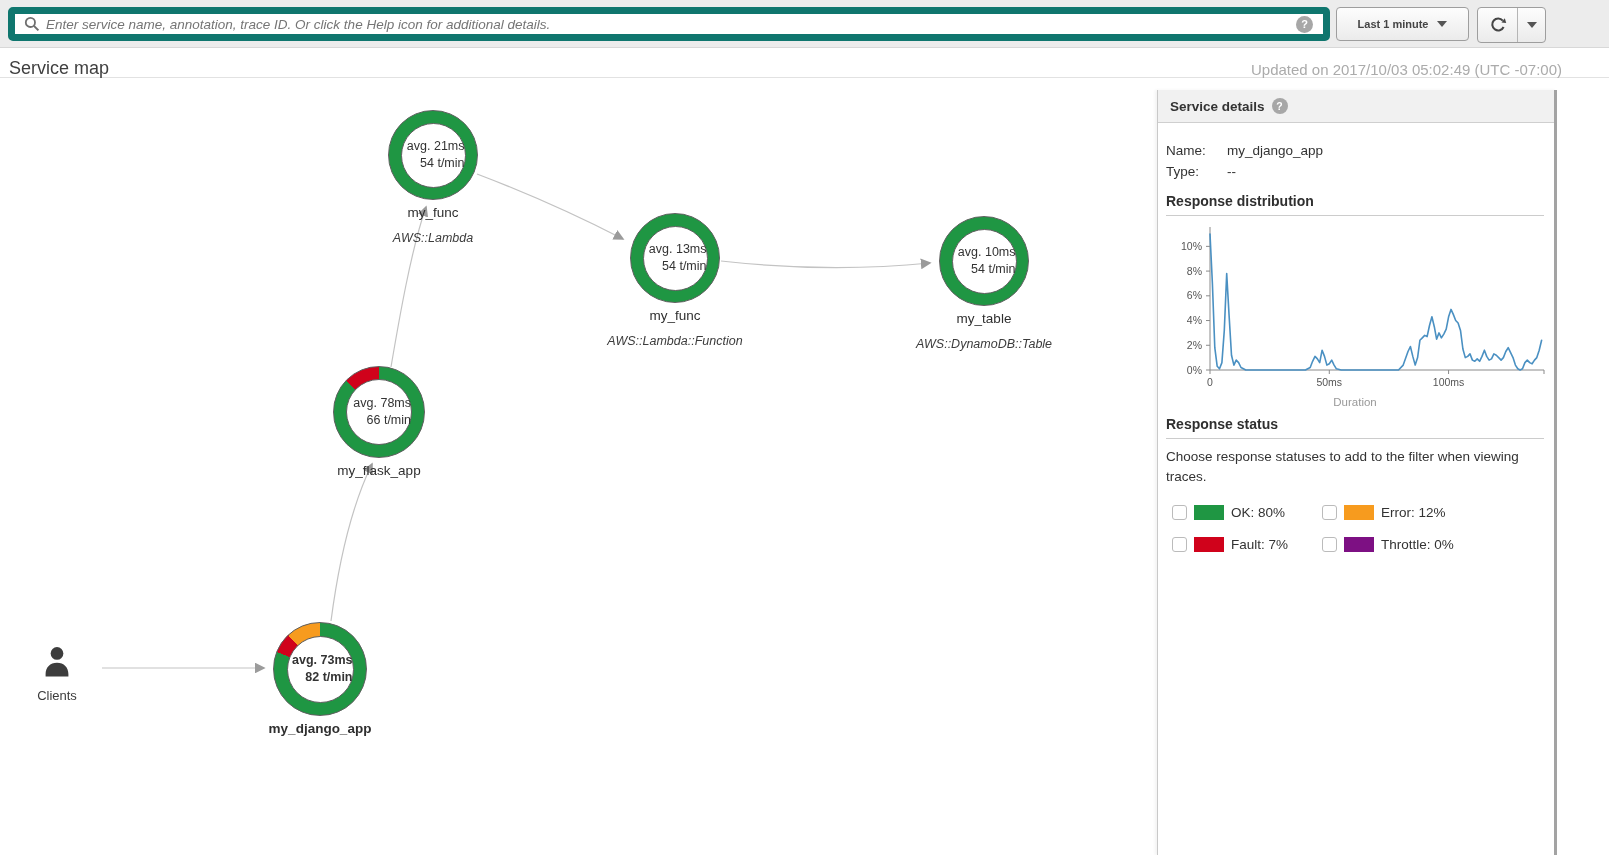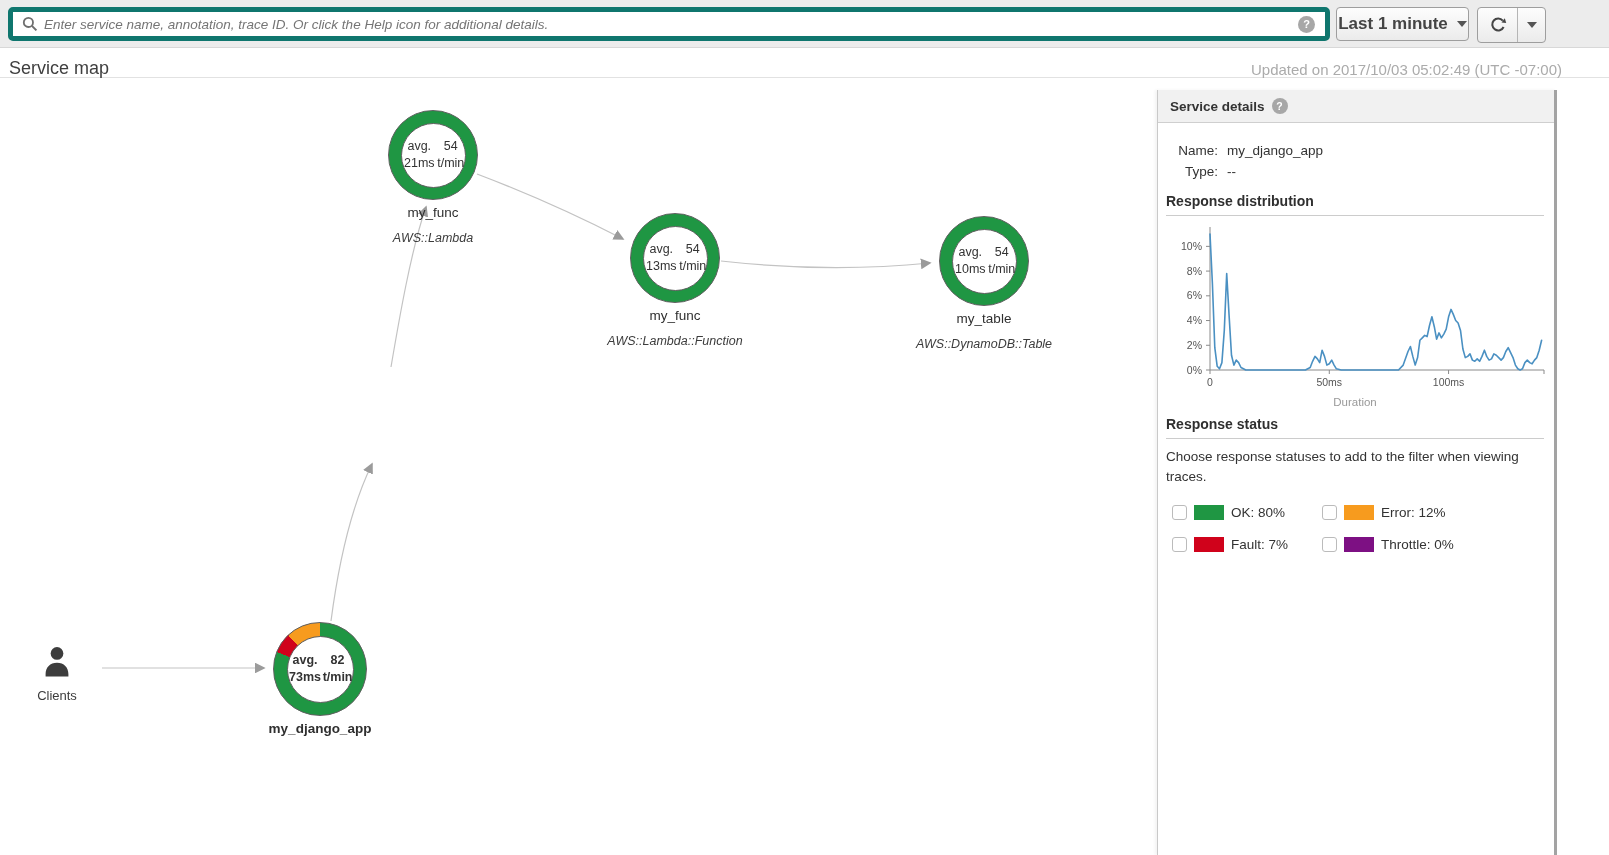--- a/index.html
+++ b/index.html
@@ -1,57 +1,57 @@
 <!DOCTYPE html>
 <html><head>
 <meta charset="utf-8">
 <style>
   html,body{margin:0;padding:0;background:#fff;font-family:"Liberation Sans",sans-serif;color:#333;}
   .page{position:relative;width:1609px;height:855px;overflow:hidden;background:#fff;}
 
   
   .topbar{position:absolute;left:0;top:0;width:1609px;height:48px;background:#ececec;border-bottom:1px solid #d8d8d8;box-sizing:border-box;}
-  .searchwrap{position:absolute;left:8px;top:7px;width:1322px;height:34px;background:#fff;border:5px solid #0f766e;border-radius:5px;box-sizing:border-box;display:flex;align-items:center;}
+  .searchwrap{position:absolute;left:8px;top:7px;width:1322px;height:34px;background:#fff;border:7px solid #0f766e;border-radius:5px;box-sizing:border-box;display:flex;align-items:center;}
   .searchwrap input{flex:1;border:none;outline:none;font-family:"Liberation Sans",sans-serif;font-size:13.5px;font-style:italic;color:#9a9a9a;background:transparent;padding:0 6px;}
   .mag{margin-left:9px;flex:0 0 auto;}
   .qcircle{width:17px;height:17px;border-radius:50%;background:#a7a7a7;color:#fff;font-size:11px;font-weight:bold;display:inline-flex;align-items:center;justify-content:center;flex:0 0 auto;cursor:pointer;}
   .searchwrap .qcircle{margin-right:10px;}
-  .btn{position:absolute;top:7px;height:34px;background:linear-gradient(#fdfdfd,#ebebeb);border:1px solid #9e9e9e;border-radius:4px;box-sizing:border-box;display:flex;align-items:center;justify-content:center;font-size:17px;font-weight:bold;color:#444;cursor:pointer;}
+  .btn{position:absolute;top:7px;height:34px;background:linear-gradient(#fdfdfd,#ebebeb);border:1px solid #9e9e9e;border-radius:4px;box-sizing:border-box;display:flex;align-items:center;justify-content:center;font-size:11px;font-weight:bold;color:#444;cursor:pointer;}
   .btn-range{left:1336px;width:133px;gap:9px;}
   .caret{width:0;height:0;border-left:5px solid transparent;border-right:5px solid transparent;border-top:6px solid #555;}
   .splitbtn{position:absolute;left:1477px;top:7px;height:34px;display:flex;border:1px solid #9e9e9e;border-radius:4px;overflow:hidden;background:linear-gradient(#fdfdfd,#ebebeb);}
   .splitbtn .cell{display:flex;align-items:center;justify-content:center;cursor:pointer;}
   .cell-refresh{width:39px;border-right:1px solid #b5b5b5;}
   .cell-caret{width:27px;}
 
   
   .titlebar{position:absolute;left:0;top:48px;width:1609px;height:30px;background:#fff;border-bottom:1px solid #e2e2e2;box-sizing:border-box;}
   .pgtitle{position:absolute;left:9px;top:10px;font-size:18px;color:#3f3f3f;}
   .updated{position:absolute;right:47px;top:13px;font-size:15px;color:#ababab;}
 
   
   .mapregion{position:absolute;left:0;top:90px;width:1157px;height:765px;background:#fff;}
   .edges{position:absolute;left:0;top:0;pointer-events:none;}
   .node{position:absolute;width:160px;text-align:center;cursor:pointer;}
   .ring{border-radius:50%;margin:0 auto;border:1.5px solid #5f5f5f;display:flex;align-items:center;justify-content:center;box-sizing:border-box;}
-  .ring .inner{background:#fff;border:1.5px solid #5f5f5f;border-radius:50%;display:flex;flex-direction:row;align-items:center;justify-content:center;box-sizing:border-box;}
+  .ring .inner{background:#fff;border:1.5px solid #5f5f5f;border-radius:50%;display:flex;flex-direction:column;align-items:flex-end;justify-content:center;box-sizing:border-box;}
   .ring .inner div{font-size:12.5px;color:#333;line-height:17px;}
   .nlabel{margin-top:5px;font-size:13.5px;color:#2f2f2f;}
   .ntype{margin-top:11px;font-size:12.5px;font-style:italic;color:#3c3c3c;}
   .node.selected .nlabel{font-weight:bold;}
   .node.selected .inner div{font-weight:bold;}
   .clients{position:absolute;width:160px;text-align:center;cursor:pointer;}
   .clients .clabel{margin-top:3px;font-size:13px;color:#3c3c3c;}
 
   
   .panel{position:absolute;left:1157px;top:90px;width:400px;height:765px;background:#fff;border-left:1px solid #c9c9c9;border-right:3px solid #a3a3a3;box-sizing:border-box;box-shadow:-2px 0 3px rgba(0,0,0,0.05);}
   .panelhead{height:33px;background:#f1f1f1;border-bottom:1px solid #cfcfcf;display:flex;align-items:center;gap:7px;padding:0 12px;box-sizing:border-box;font-size:13.5px;font-weight:bold;color:#333;}
   .panelbody{padding:14px 10px 0 8px;}
   .kvrow{display:flex;margin:6px 0;font-size:13.5px;}
-  .kvrow .k{width:52px;text-align:right;color:#333;flex:0 0 auto;}
+  .kvrow .k{width:52px;text-align:left;color:#333;flex:0 0 auto;}
   .kvrow .v{margin-left:9px;color:#333;}
   .sechead{font-size:14px;font-weight:bold;color:#2f2f2f;margin:14px 0 0 0;padding-bottom:6px;border-bottom:1px solid #ccc;}
   .helptext{font-size:13.5px;color:#333;line-height:20px;margin:8px 0 4px 0;}
   .chartbox{margin-top:6px;cursor:crosshair;}
   .axislabel{text-align:center;font-size:11.5px;color:#999;margin-top:-8px;}
   .statusgrid{display:grid;grid-template-columns:150px 150px;row-gap:17px;margin:18px 0 0 6px;}
   .statusitem{display:flex;align-items:center;gap:7px;font-size:13.5px;color:#333;}
   .cbx{width:15px;height:15px;border:1px solid #bbb;border-radius:3px;background:#fff;box-sizing:border-box;cursor:pointer;flex:0 0 auto;}
   .swatch{width:30px;height:15px;flex:0 0 auto;}
 </style>
@@ -142,20 +142,30 @@
       <div class="ring" style="width: 90px; height: 90px; background: conic-gradient(rgb(31, 150, 67) 0%, rgb(31, 150, 67) 100%);">
         <div class="inner" style="width:65px;height:65px;">
           <div>avg. 10ms</div>
           <div>54 t/min</div>
         </div>
       </div>
       <div class="nlabel">my_table</div>
       <div class="ntype">AWS::DynamoDB::Table</div>
     </div>
 
+    <div class="node" style="left:299px;top:276px;">
+      <div class="ring" style="width: 92px; height: 92px; background: conic-gradient(rgb(31, 150, 67) 0%, rgb(31, 150, 67) 87%, rgb(208, 2, 27) 87%, rgb(208, 2, 27) 100%);">
+        <div class="inner" style="width:66px;height:66px;">
+          <div>avg. 78ms</div>
+          <div>66 t/min</div>
+        </div>
+      </div>
+      <div class="nlabel">my_flask_app</div>
+      <div class="ntype"></div>
+    </div>
 
     <div class="node selected" style="left:240px;top:532px;">
       <div class="ring" style="width: 94px; height: 94px; background: conic-gradient(rgb(31, 150, 67) 0%, rgb(31, 150, 67) 81%, rgb(208, 2, 27) 81%, rgb(208, 2, 27) 88%, rgb(247, 155, 30) 88%, rgb(247, 155, 30) 100%);">
         <div class="inner" style="width:67px;height:67px;">
           <div>avg. 73ms</div>
           <div>82 t/min</div>
         </div>
       </div>
       <div class="nlabel">my_django_app</div>
       <div class="ntype"></div>

